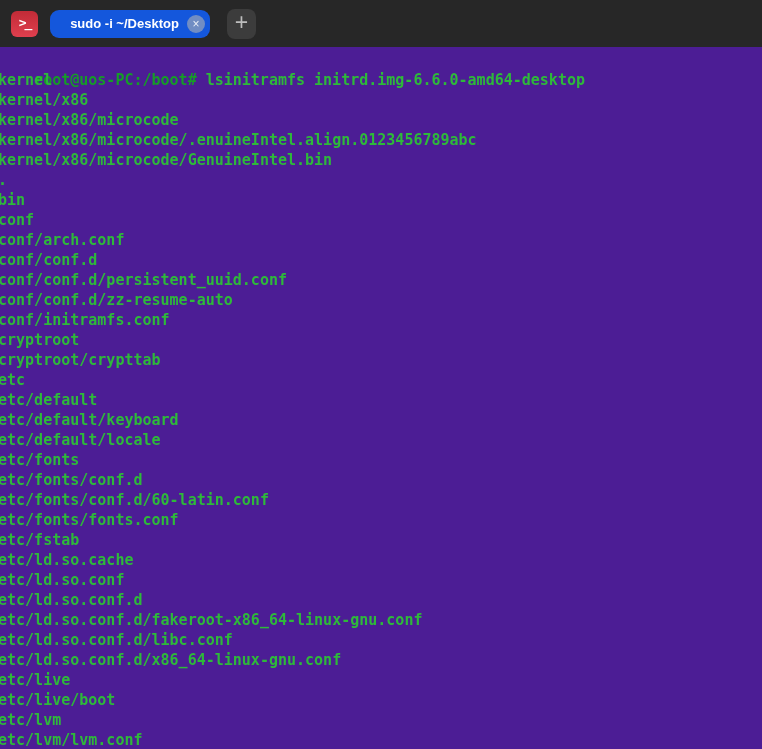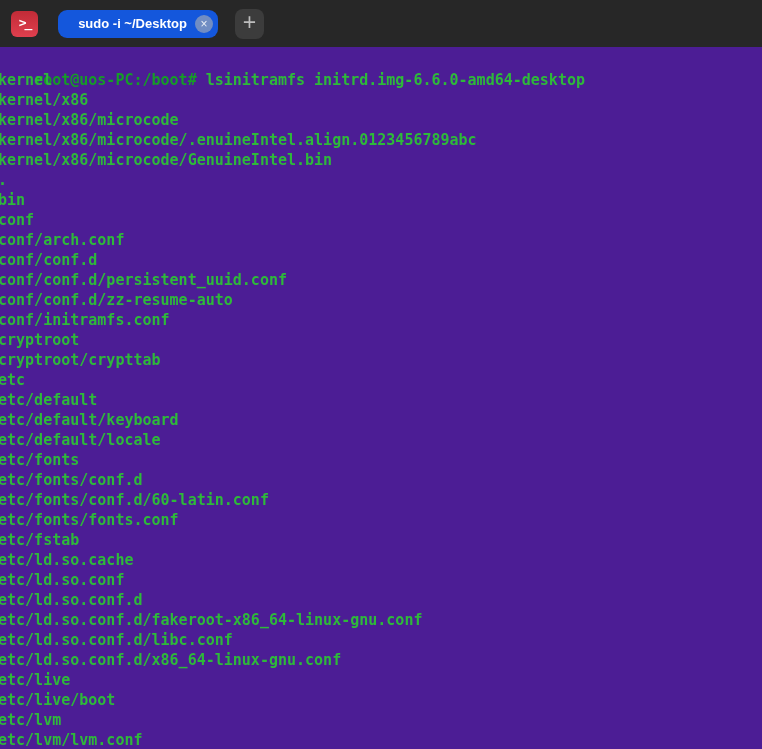--- a/index.html
+++ b/index.html
@@ -24,21 +24,21 @@
     flex: none;
   }
   .app-icon span {
     color: #ffffff;
     font: bold 13px "DejaVu Sans Mono", monospace;
     letter-spacing: -2px;
     margin-top: -2px;
   }
   .tab {
     height: 28px; width: 160px;
-    margin-left: 20px;
+    margin-left: 12px;
     border-radius: 9px;
     background: #1457dc;
     display: flex; align-items: center;
     padding: 0 5px 0 14px;
     flex: none;
     cursor: default;
   }
   .tab-label {
     flex: 1;
     text-align: center;

